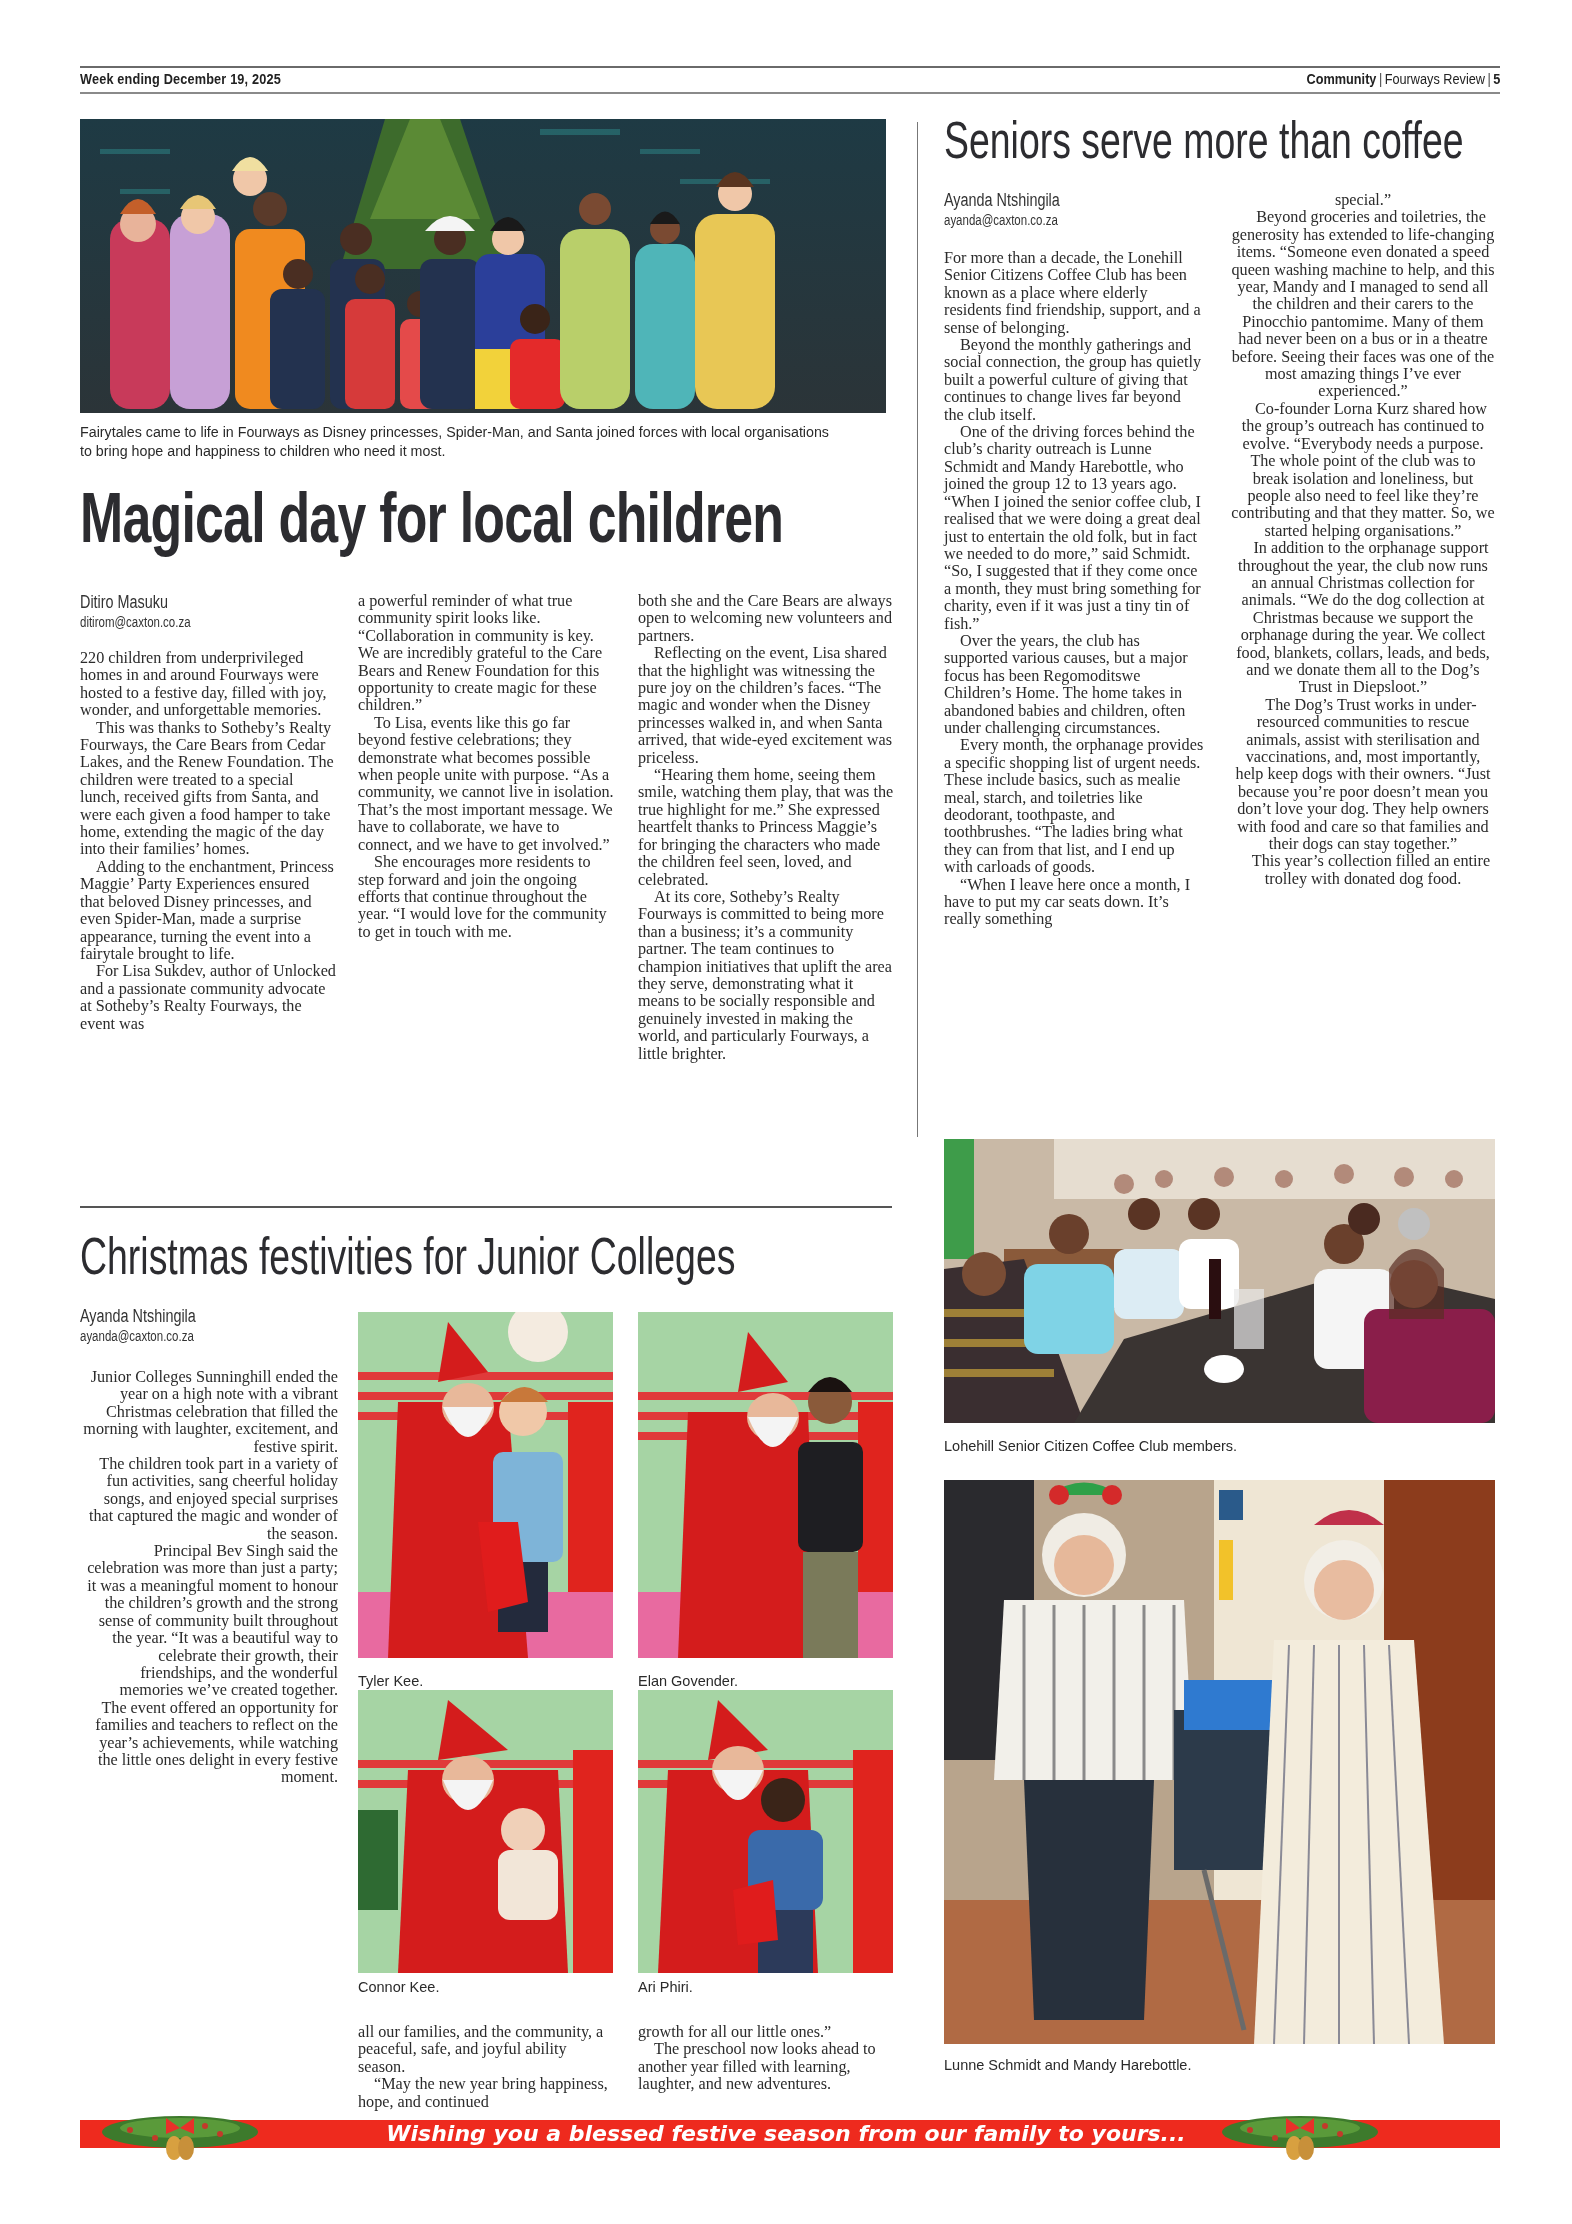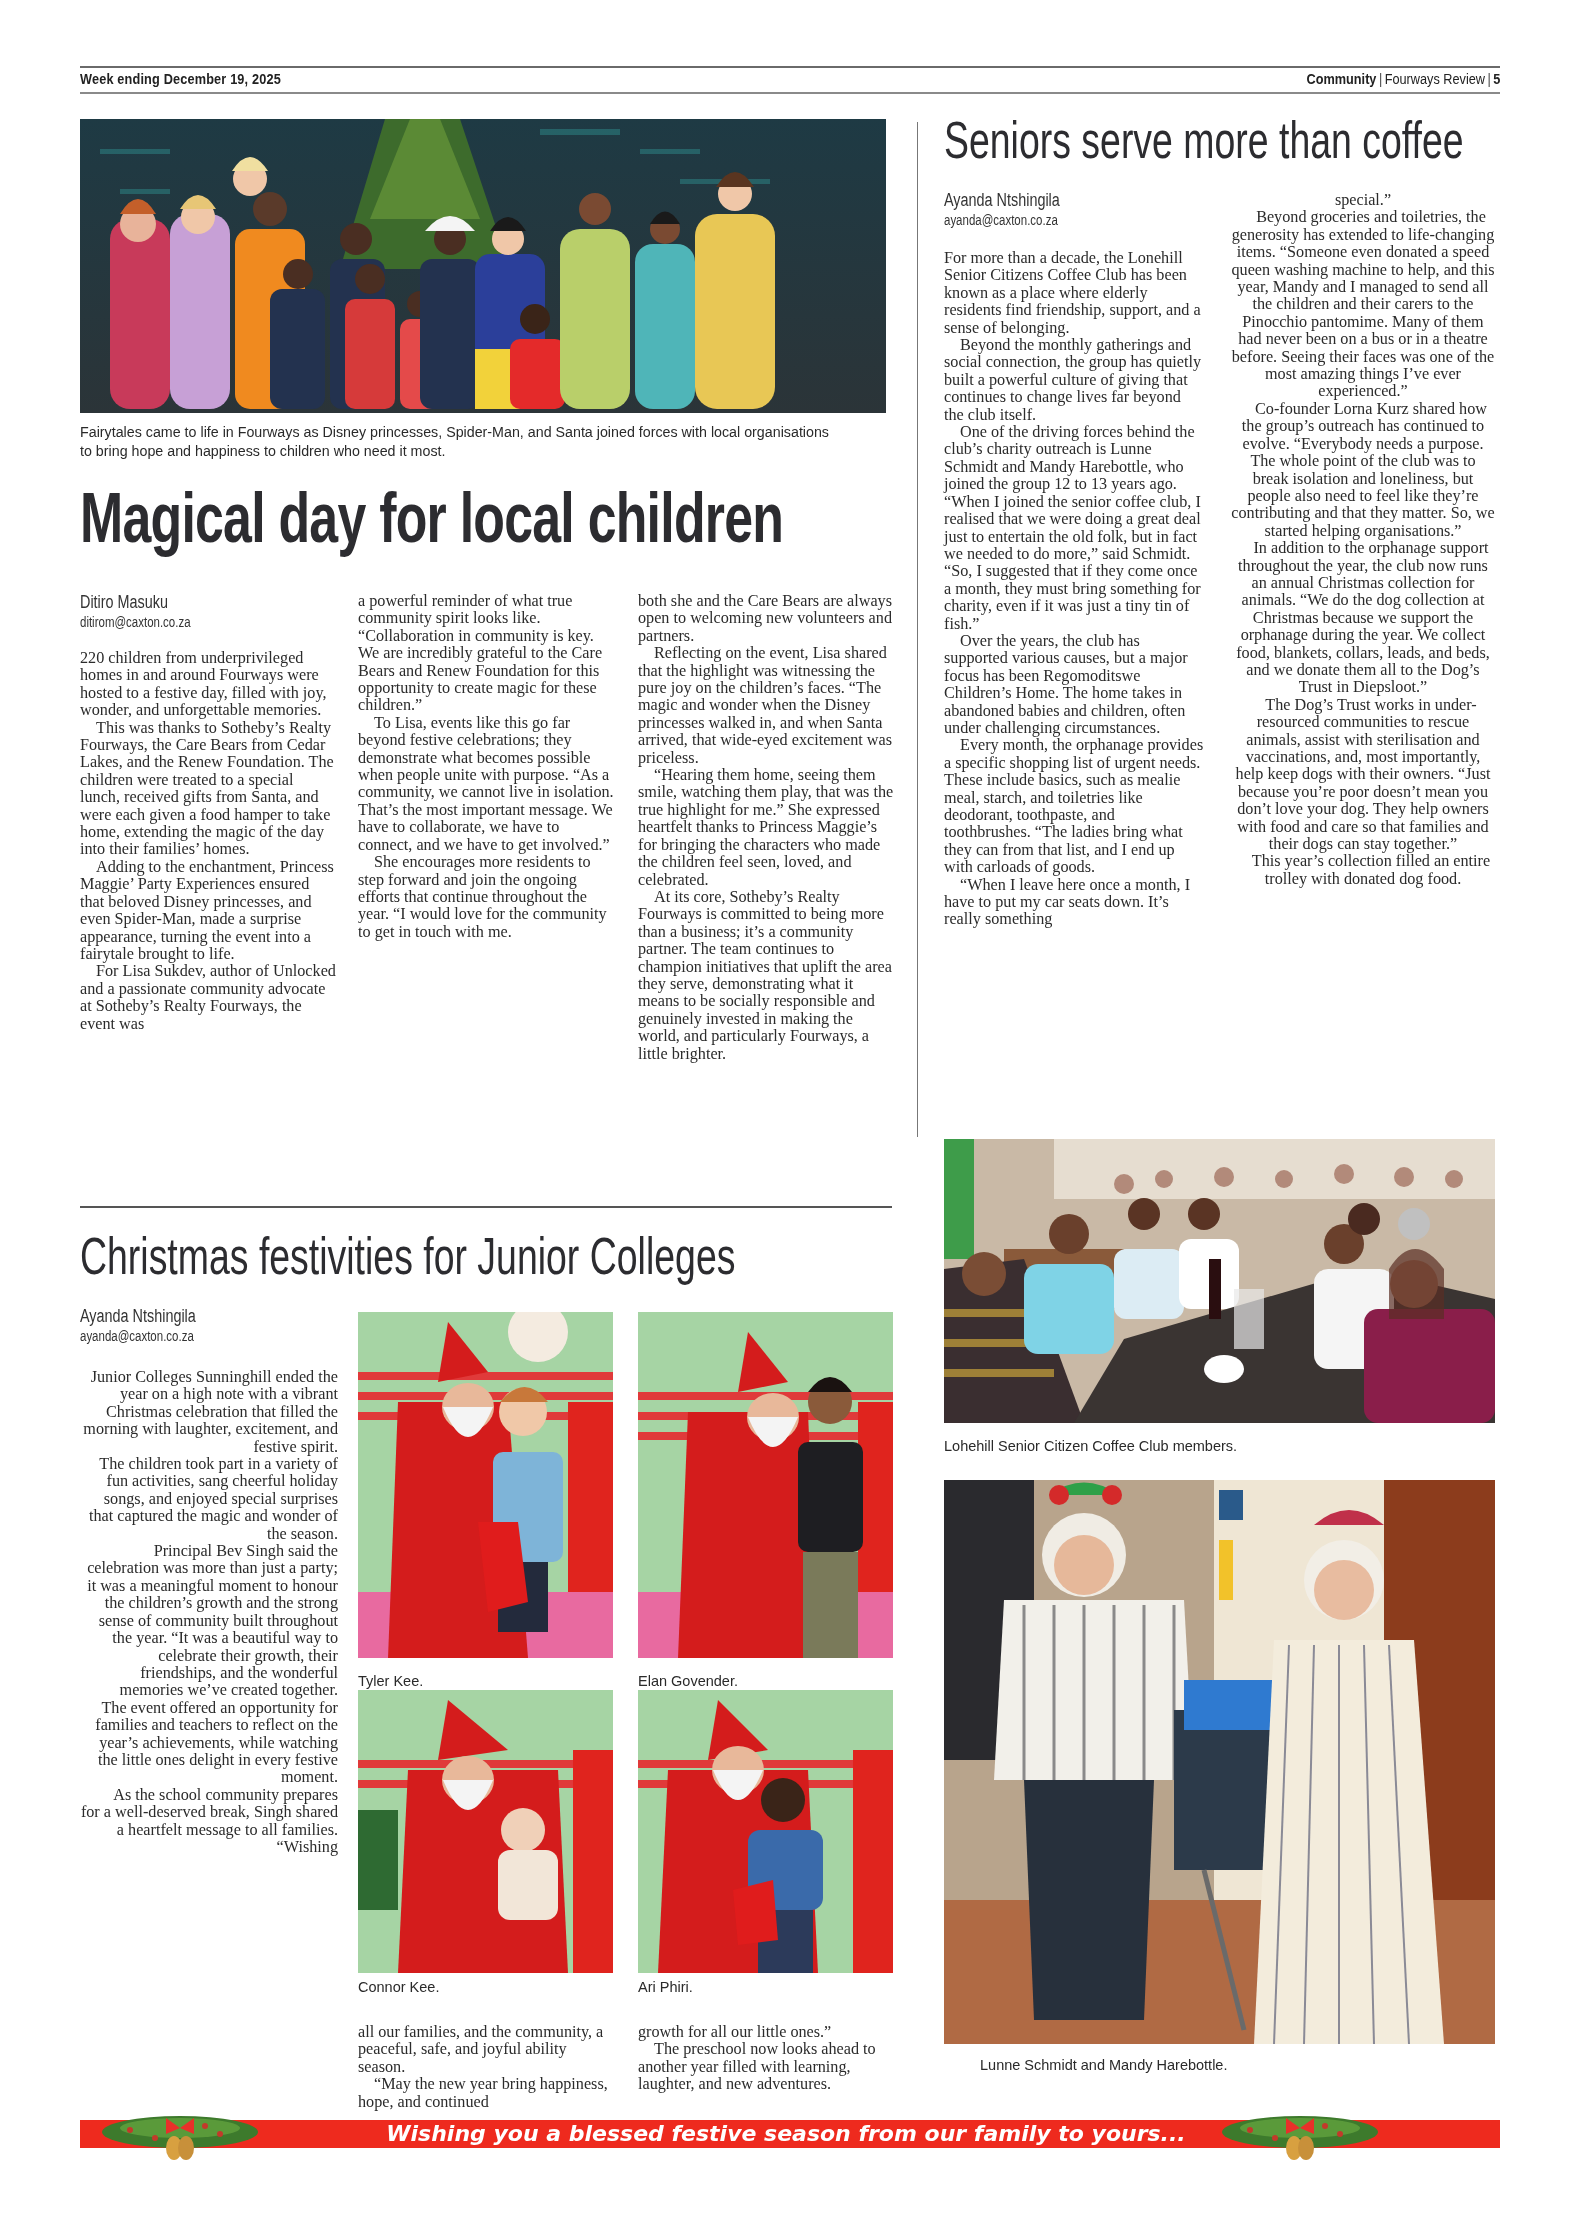--- a/index.html
+++ b/index.html
@@ -234,32 +234,31 @@
     <path d="M330 160 L470 160 L500 564 L310 564 Z" fill="#f3ecdc"></path>
     <g stroke="#8a8a96" stroke-width="2">
         <line x1="345" y1="165" x2="330" y2="564"></line>
         <line x1="370" y1="165" x2="360" y2="564"></line>
         <line x1="395" y1="165" x2="395" y2="564"></line>
         <line x1="420" y1="165" x2="430" y2="564"></line>
         <line x1="445" y1="165" x2="465" y2="564"></line>
       </g>
   </svg>
 </div>
-<div class="abs caption" style="left:944px; top:2056px; width:551px;margin-left:36px;">Lunne Schmidt and Mandy Harebottle.</div>
+<div class="abs caption" style="left:944px; top:2056px; width:551px;">Lunne Schmidt and Mandy Harebottle.</div>
 
 <div class="abs headline-light" style="left:80px; top:1228px;">Christmas festivities for Junior Colleges</div>
 <div class="abs byline-name" style="left:80px; top:1306px;">Ayanda Ntshingila</div>
 <div class="abs byline-email" style="left:80px; top:1328px;">ayanda@caxton.co.za</div>
 
 <div class="abs col" style="left:80px; top:1369px; width:258px;text-align:right;">
   <p>Junior Colleges Sunninghill ended the year on a high note with a vibrant Christmas celebration that filled the morning with laughter, excitement, and festive spirit.</p>
   <p>The children took part in a variety of fun activities, sang cheerful holiday songs, and enjoyed special surprises that captured the magic and wonder of the season.</p>
   <p>Principal Bev Singh said the celebration was more than just a party; it was a meaningful moment to honour the children’s growth and the strong sense of community built throughout the year. “It was a beautiful way to celebrate their growth, their friendships, and the wonderful memories we’ve created together.</p>
   <p>The event offered an opportunity for families and teachers to reflect on the year’s achievements, while watching the little ones delight in every festive moment.</p>
-  <p>As the school community prepares for a well-deserved break, Singh shared a heartfelt message to all families. “Wishing</p>
 </div>
 
 <div class="abs photo" style="left:358px; top:1312px; width:255px; height:346px;">
   <svg viewBox="0 0 255 346" preserveAspectRatio="none">
     <rect width="255" height="346" fill="#a6d4a4"></rect>
     <g fill="#e03a3a">
         <rect x="0" y="60" width="255" height="8"></rect>
         <rect x="0" y="80" width="255" height="8"></rect>
         <rect x="0" y="100" width="255" height="8"></rect>
       </g>

